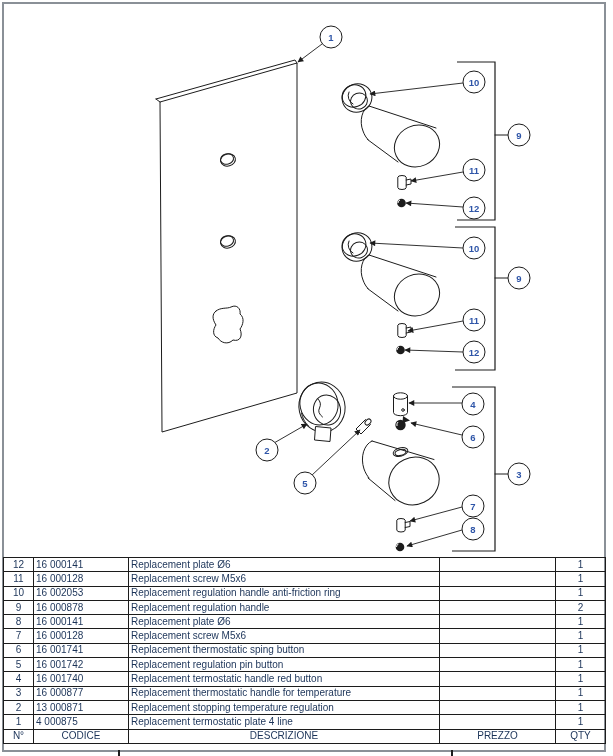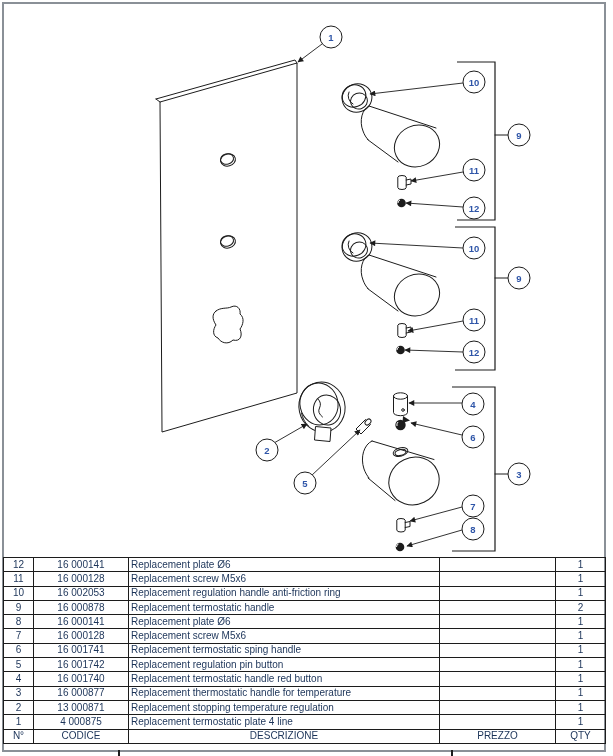--- a/index.html
+++ b/index.html
@@ -14,21 +14,21 @@
   .leader{stroke:var(--line,#1c1c1c);stroke-width:0.9;fill:none;}
   .bracket{fill:none;stroke:var(--line,#1c1c1c);stroke-width:1.2;}
   .callout circle{fill:#fff;stroke:var(--line,#1c1c1c);stroke-width:1;}
   .callout text{font:700 9.5px "Liberation Sans",sans-serif;fill:var(--accent,#2e55a8);
        text-anchor:middle;}
   table.parts{position:absolute;left:3px;top:557px;width:602px;border-collapse:collapse;
        table-layout:fixed;font-size:10px;color:var(--ink,#1b3358);}
   table.parts td{border:1.5px solid var(--line,#1c1c1c);height:13.3px;padding:0 2px;
        overflow:hidden;white-space:nowrap;vertical-align:middle;line-height:1;}
   td.c{text-align:center;}
-  td.code{padding-left:7px;text-align:center;}
+  td.code{padding-left:7px;}
   td.desc{padding-left:4px;margin-left:28px;}
   tr.hdr td{text-align:center;}
   .stub{position:absolute;width:2px;height:6px;top:750px;background:var(--line,#1c1c1c);}
 </style>
 </head>
 <body>
 
 <div class="page-border"></div>
 
 <svg width="613" height="557" viewBox="0 0 613 557">
@@ -252,42 +252,42 @@
     <tr>
       <td class="c">10</td>
       <td class="code">16 002053</td>
       <td class="desc">Replacement regulation handle anti-friction ring</td>
       <td></td>
       <td class="c">1</td>
     </tr>
     <tr>
       <td class="c">9</td>
       <td class="code">16 000878</td>
-      <td class="desc">Replacement termostatic handle</td>
+      <td class="desc">Replacement regulation handle</td>
       <td></td>
       <td class="c">2</td>
     </tr>
     <tr>
       <td class="c">8</td>
       <td class="code">16 000141</td>
       <td class="desc">Replacement plate Ø6</td>
       <td></td>
       <td class="c">1</td>
     </tr>
     <tr>
       <td class="c">7</td>
       <td class="code">16 000128</td>
       <td class="desc">Replacement screw M5x6</td>
       <td></td>
       <td class="c">1</td>
     </tr>
     <tr>
       <td class="c">6</td>
       <td class="code">16 001741</td>
-      <td class="desc">Replacement termostatic sping handle</td>
+      <td class="desc">Replacement thermostatic sping button</td>
       <td></td>
       <td class="c">1</td>
     </tr>
     <tr>
       <td class="c">5</td>
       <td class="code">16 001742</td>
       <td class="desc">Replacement regulation pin button</td>
       <td></td>
       <td class="c">1</td>
     </tr>

